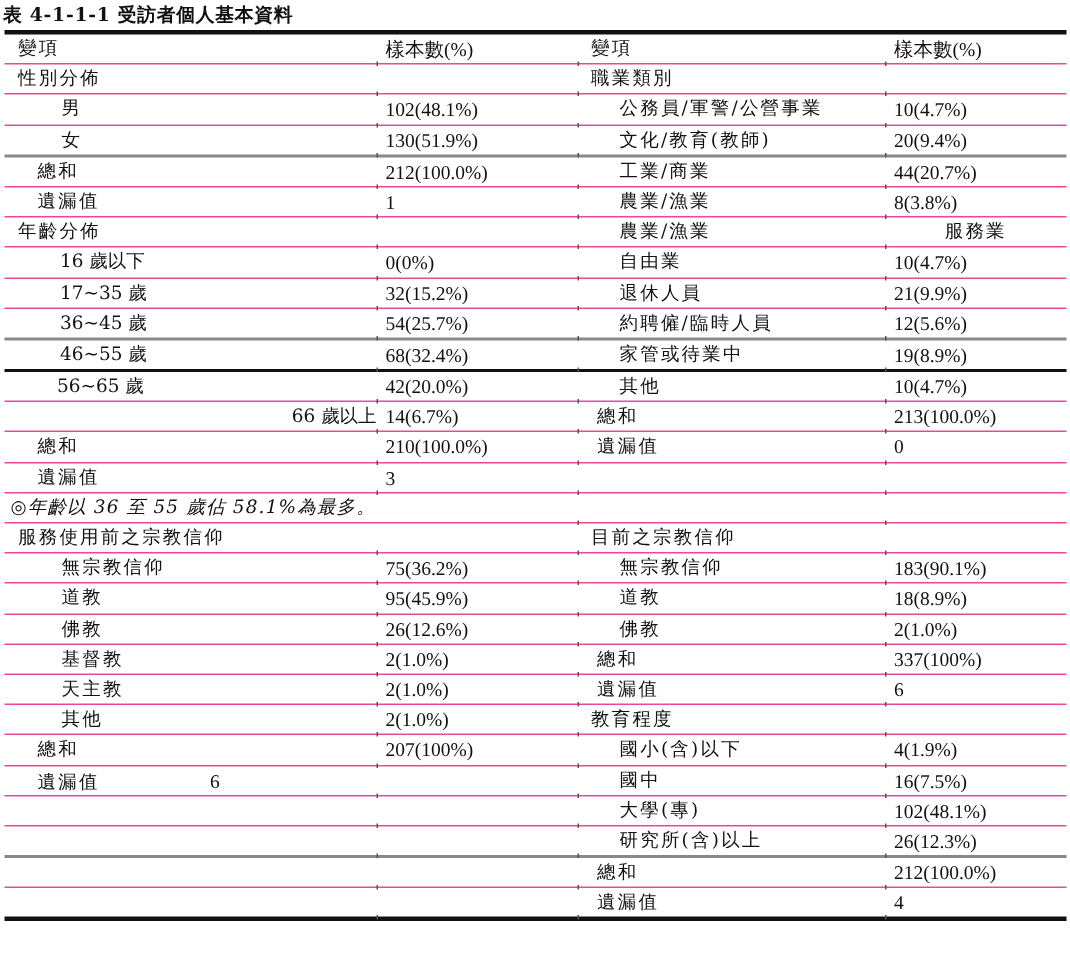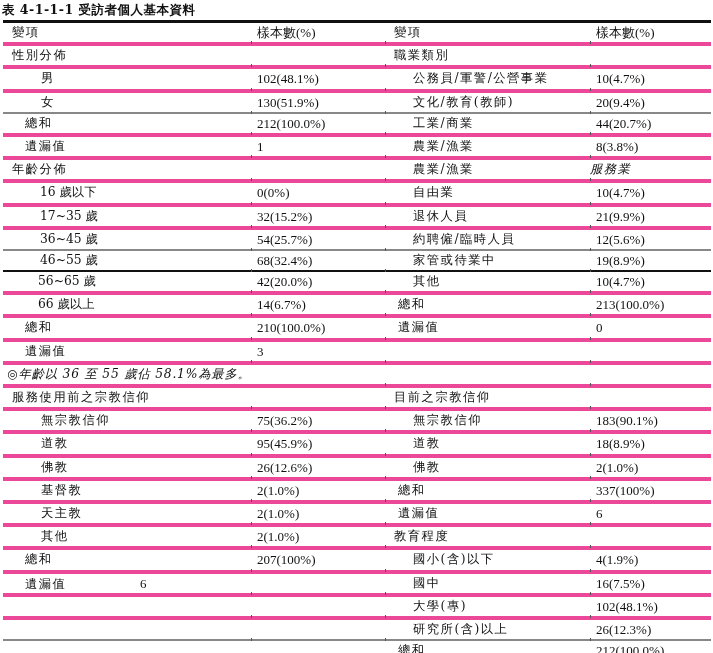--- a/index.html
+++ b/index.html
@@ -13,21 +13,21 @@
     font-size: 12.5px; font-weight: bold; letter-spacing: 0.5px;
     font-family: "DejaVu Serif", "Liberation Serif", serif;
     text-align: right;
   }
   .table {
     position: absolute; left: 3px; top: 20px; width: 708px;
     border-top: 3px solid #111;
     border-bottom: 3px solid #111;
   }
   .row {
-    display: flex; height: 19.2px; border-bottom: 4px solid #ec4899;
+    display: flex; height: 19.2px; border-bottom: 1px solid #ec4899;
     box-sizing: content-box;
   }
   .row.thick { border-bottom: 2.5px solid #111; justify-content: center; }
   .row.gray { border-bottom: 2px solid #888; }
   .row:last-child { border-bottom: none; }
   .cell {
     box-sizing: border-box; font-size: 12.3px; line-height: 19.2px;
     white-space: nowrap; overflow: visible;
   }
   .c1 { width: 248px; }
@@ -38,21 +38,21 @@
   .c2::before, .c3::before, .c4::before {
     content: ""; position: absolute; left: 0; bottom: -2px; width: 1px; height: 3px; background: #555;
   }
   .i0 { padding-left: 9px; }
   .i1 { padding-left: 22px; }
   .i2 { padding-left: 38px; }
   .ic0 { padding-left: 9px; }
   .ic1 { padding-left: 13px; }
   .ic2 { padding-left: 28px; }
   .cj { letter-spacing: 1.5px; }
-  .center { text-align: left; padding-left: 0; font-style: italic; }
+  .center { text-align: center; padding-left: 0; }
   .note { width: 382px; padding-left: 4px; letter-spacing: 0.8px; font-style: italic; }
   .missing-inline { display: inline-block; width: 115px; }
 </style>
 </head>
 <body>
 
 <div class="caption">表 4-1-1-1 受訪者個人基本資料</div>
 
 <div class="table">
 
@@ -134,21 +134,21 @@
   </div>
 
   <div class="row">
     <div class="cell c1" style="padding-left:35px;">56~65 歲</div>
     <div class="cell c2">42(20.0%)</div>
     <div class="cell c3 ic2 cj">其他</div>
     <div class="cell c4">10(4.7%)</div>
   </div>
 
   <div class="row">
-    <div class="cell c1" style="padding-left:35px;">66 歲以上</div>
+    <div class="cell c1" style="padding-left:35px;text-align:right;">66 歲以上</div>
     <div class="cell c2">14(6.7%)</div>
     <div class="cell c3 ic1 cj">總和</div>
     <div class="cell c4">213(100.0%)</div>
   </div>
 
   <div class="row">
     <div class="cell c1 i1 cj">總和</div>
     <div class="cell c2">210(100.0%)</div>
     <div class="cell c3 ic1 cj">遺漏值</div>
     <div class="cell c4">0</div>

